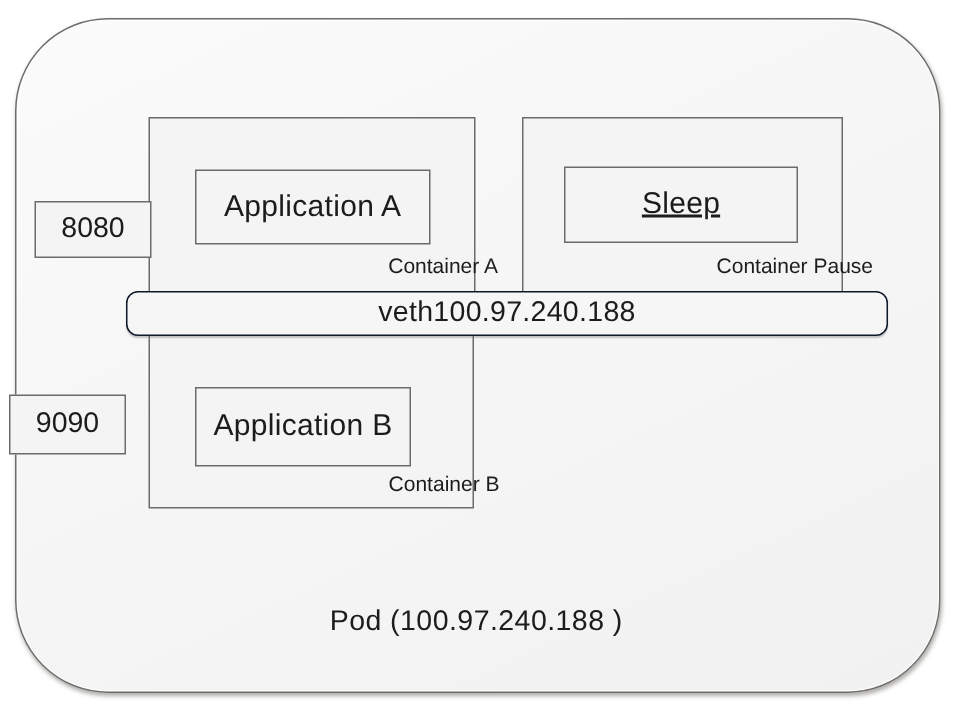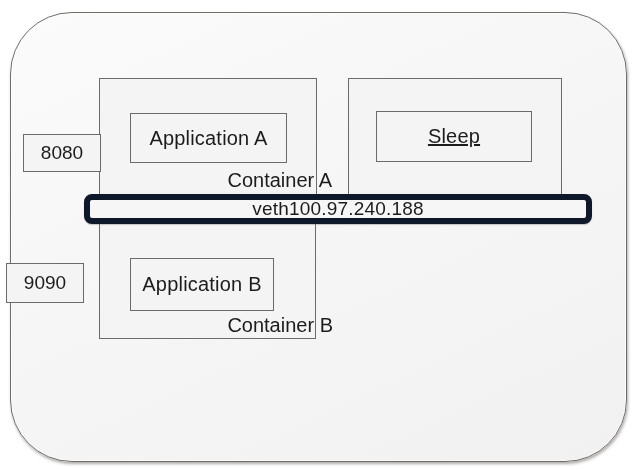--- a/index.html
+++ b/index.html
@@ -50,31 +50,31 @@
   .port-box {
     z-index: 2;
     display: flex;
     align-items: center;
     justify-content: center;
     font-size: 19px;
   }
   .container-label {
     position: absolute;
     z-index: 2;
-    font-size: 20px;
+    font-size: 14px;
     white-space: nowrap;
   }
   .veth-bar {
     position: absolute;
     left: 84px;
     top: 194px;
     width: 508px;
     height: 30px;
     box-sizing: border-box;
-    border: 6px solid #0f172a;
+    border: 1px solid #0f172a;
     border-radius: 8px;
     background: #f6f6f6;
     box-shadow: 0 1px 1px rgba(120,120,120,0.4);
     z-index: 3;
     display: flex;
     align-items: center;
     justify-content: center;
     font-size: 19px;
     letter-spacing: 0.2px;
   }
@@ -99,32 +99,34 @@
   <div class="box container-box" style="left:99px; top:78px; width:218px; height:118px;"></div>
   <div class="box app-box" style="left:130px; top:113px; width:157px; height:50px;">
     <span>Application A</span>
   </div>
   <div class="container-label" style="right:339px; top:169px;">Container A</div>
 
   <div class="box container-box" style="left:348px; top:78px; width:214px; height:118px;"></div>
   <div class="box app-box" style="left:376px; top:111px; width:156px; height:51px;text-decoration:underline;">
     <span>Sleep</span>
   </div>
+  <div class="container-label" style="right:89px; top:169px;">Container Pause</div>
 
   <div class="box container-box" style="left:99px; top:214px; width:217px; height:125px;"></div>
   <div class="box app-box" style="left:130px; top:258px; width:144px; height:53px;">
     <span>Application B</span>
   </div>
   <div class="container-label" style="right:338px; top:314px;">Container B</div>
 
   <div class="box port-box" style="left:23px; top:105px; width:78px; height:38px;margin-top:29px;">
     <span>8080</span>
   </div>
   <div class="box port-box" style="left:6px; top:263px; width:78px; height:40px;">
     <span>9090</span>
   </div>
 
   <div class="veth-bar">
     <span>veth100.97.240.188</span>
   </div>
 
+  <div class="pod-label">Pod (100.97.240.188 )</div>
 
 </div>
 
 </body></html>

